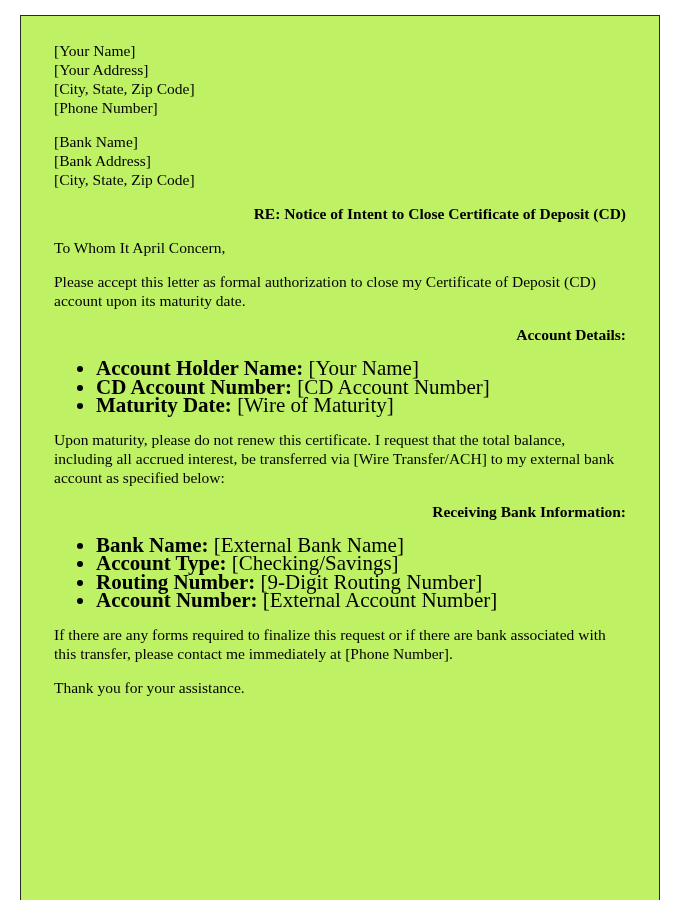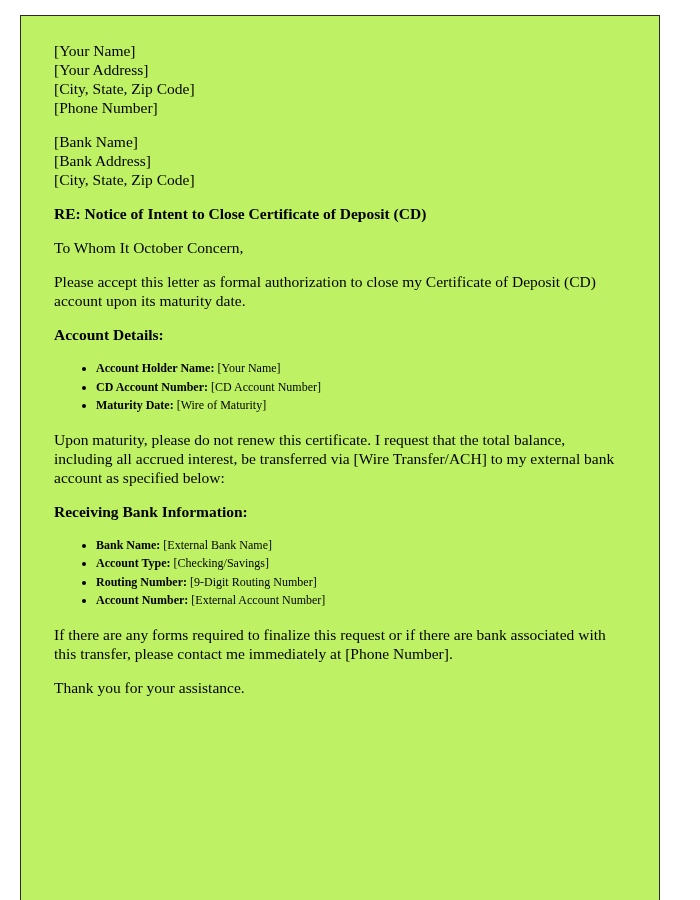--- a/index.html
+++ b/index.html
@@ -33,25 +33,26 @@
   .block {
     margin: 0 0 15px 0;
   }
   p {
     margin: 0 0 15px 0;
     font-size: 15.5px;
     line-height: 19px;
   }
   .bold {
     font-weight: bold;
+    text-align: right;
   }
   ul {
     margin: 0 0 15px 0;
     padding-left: 42px;
-    font-size: 12px;
+    font-size: 21px;
     line-height: 18.5px;
   }
   li {
     margin: 0;
   }
 </style>
 </head>
 <body>
 
 <div class="page">
@@ -64,21 +65,21 @@
   </div>
 
   <div class="block">
     <div class="addr-line">[Bank Name]</div>
     <div class="addr-line">[Bank Address]</div>
     <div class="addr-line">[City, State, Zip Code]</div>
   </div>
 
   <p class="bold">RE: Notice of Intent to Close Certificate of Deposit (CD)</p>
 
-  <p>To Whom It October Concern,</p>
+  <p>To Whom It April Concern,</p>
 
   <p>Please accept this letter as formal authorization to close my Certificate of Deposit (CD) account upon its maturity date.</p>
 
   <p class="bold">Account Details:</p>
 
   <ul>
     <li><span class="bold">Account Holder Name:</span><span> [Your Name]</span></li>
     <li><span class="bold">CD Account Number:</span><span> [CD Account Number]</span></li>
     <li><span class="bold">Maturity Date:</span><span> [Wire of Maturity]</span></li>
   </ul>

